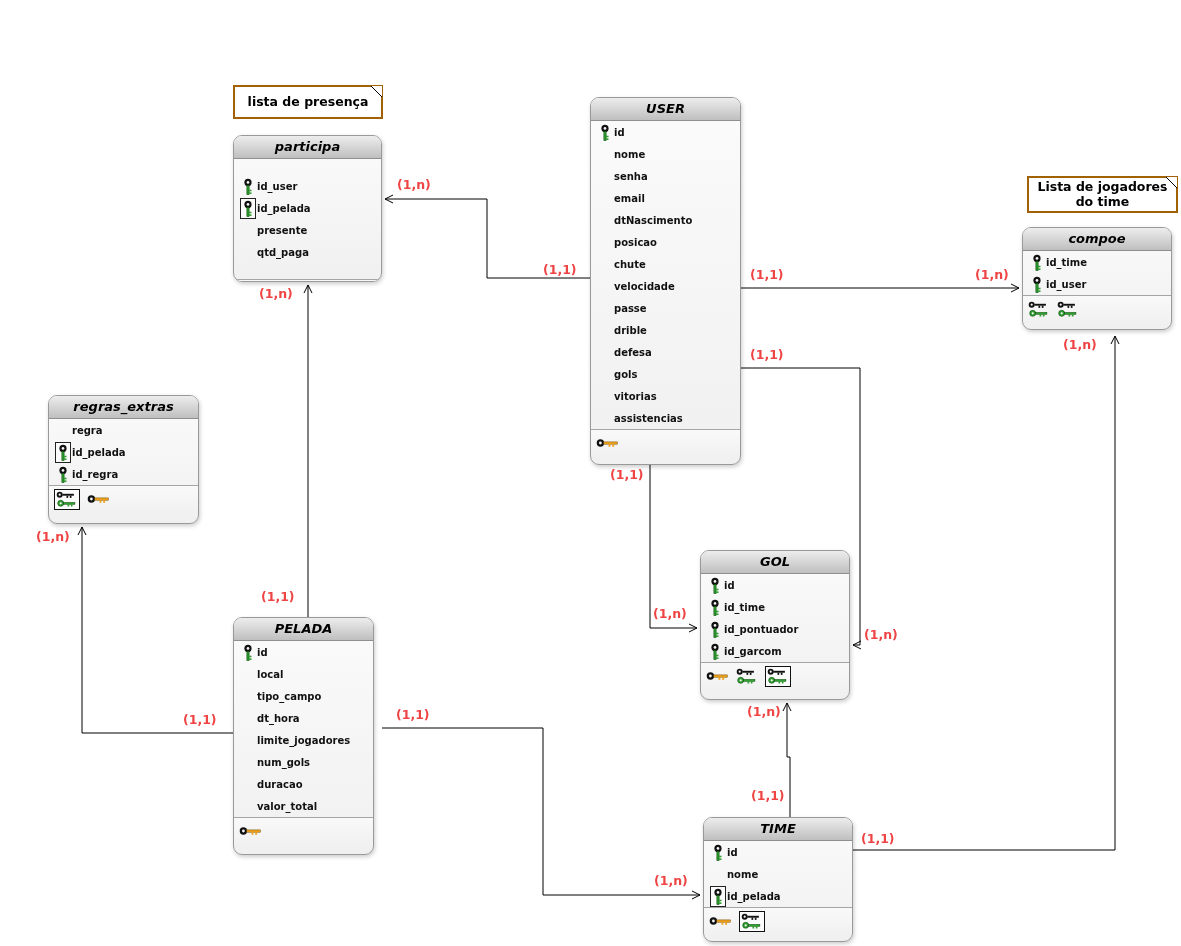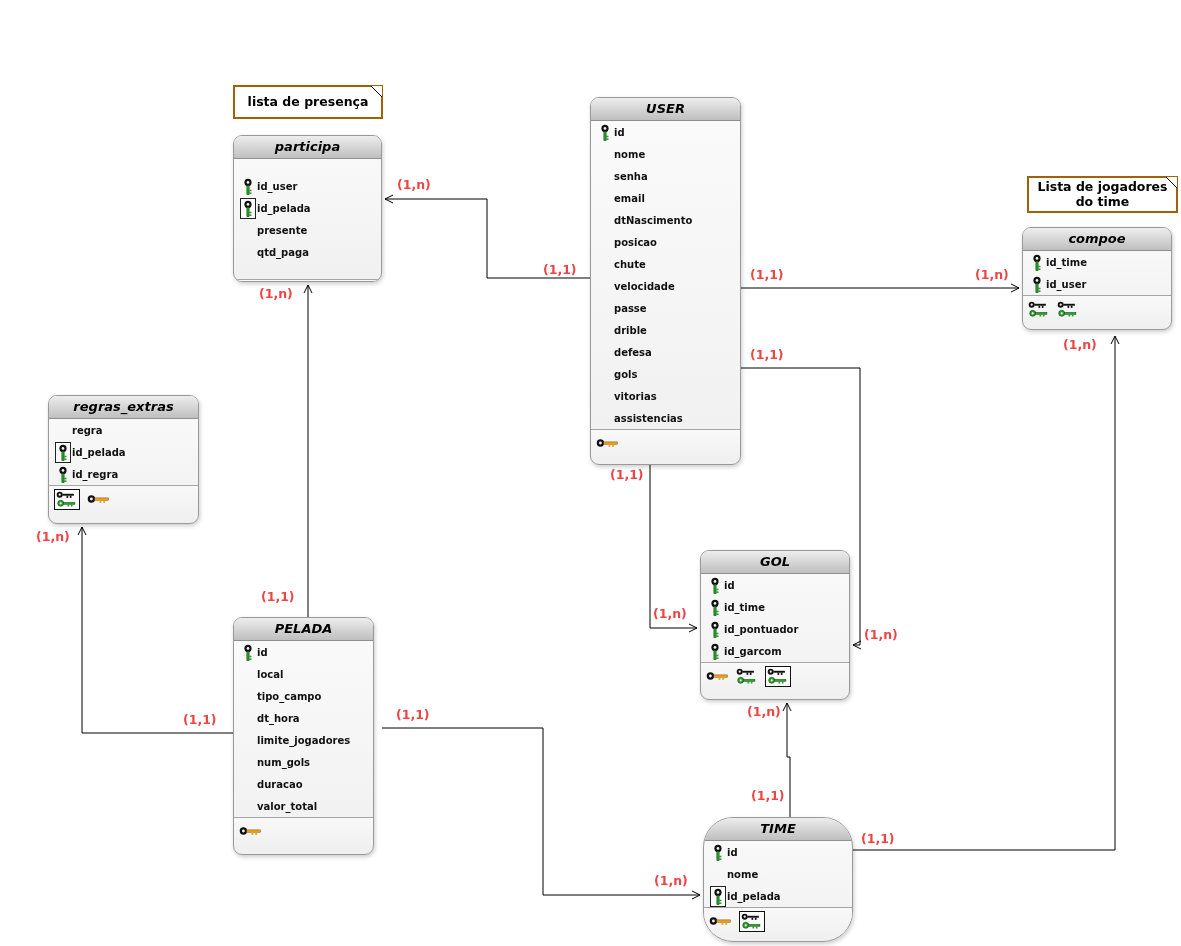--- a/index.html
+++ b/index.html
@@ -490,21 +490,21 @@
               <rect x="13.8" y="4.7" width="1.7" height="2.2" fill="#111111"></rect>
               <circle cx="4.7" cy="12.3" r="3" fill="#2e9e2e" stroke="#0c4a0c" stroke-width="0.6"></circle>
               <circle cx="4.7" cy="12.3" r="1.1" fill="#f5f5f5"></circle>
               <rect x="7.4" y="11.4" width="11.5" height="1.9" fill="#2e9e2e" stroke="#0c4a0c" stroke-width="0.5"></rect>
               <rect x="11.5" y="13.3" width="1.7" height="2.2" fill="#2e9e2e"></rect>
               <rect x="14.8" y="13.3" width="1.7" height="2.2" fill="#2e9e2e"></rect>
             </svg>
           </span>
         </div>
       </div>
-      <div class="entity" style="left: 703px; top: 817px; width: 150px; height: 125px; border-radius: 30px;">
+      <div class="entity" style="left: 703px; top: 817px; width: 150px; height: 125px;">
         <div class="entity-header">TIME</div>
         <div class="entity-body">
           <div class="col-row">
             <span class="key-slot">
               <svg width="12" height="17" viewBox="0 0 12 17">
                 <circle cx="6" cy="4.4" r="3.6" fill="#111111"></circle>
                 <circle cx="6" cy="4.4" r="1.35" fill="#f5f5f5"></circle>
                 <rect x="4.9" y="7.4" width="2.2" height="9.2" fill="#2e9e2e" stroke="#0c4a0c" stroke-width="0.6"></rect>
                 <rect x="7.1" y="11.7" width="2.4" height="1.6" fill="#2e9e2e"></rect>
                 <rect x="7.1" y="14.4" width="2.4" height="1.6" fill="#2e9e2e"></rect>

